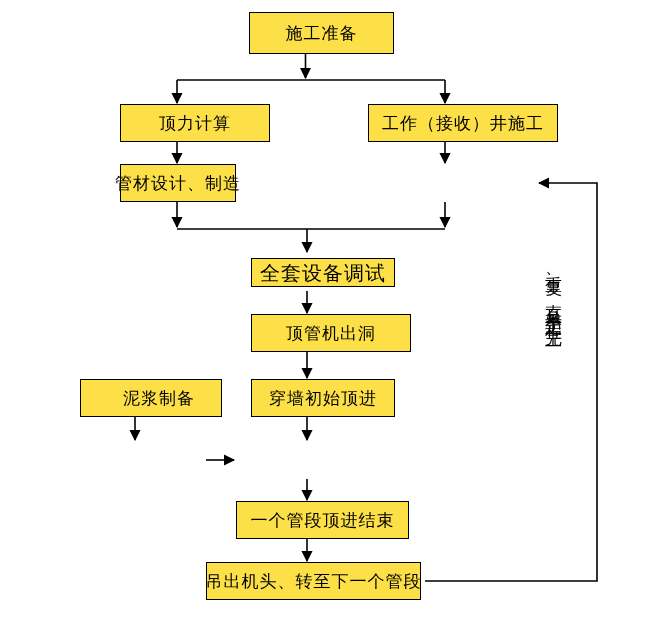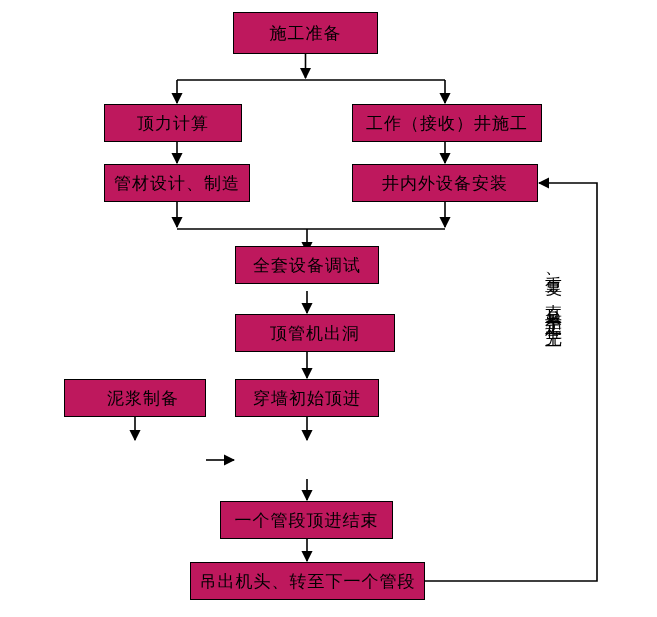--- a/index.html
+++ b/index.html
@@ -20,28 +20,29 @@
     left: 0;
     top: 0;
     width: 657px;
     height: 617px;
     pointer-events: none;
   }
   .node {
     position: absolute;
     box-sizing: border-box;
     border: 1px solid #000000;
-    background: #be185d;
+    background: #fde047;
     display: flex;
     align-items: center;
     justify-content: center;
     color: #000000;
     letter-spacing: 1px;
     white-space: nowrap;
     z-index: 2;
+    margin-left: 16px;
   }
   .node-label {
     display: block;
     line-height: 1;
   }
   .vlabel {
     position: absolute;
     color: #000000;
     writing-mode: vertical-rl;
     text-orientation: upright;
@@ -88,37 +89,34 @@
       <path d="M 206 460 L 234 460" marker-end="url(#arrow)"></path>
 
       <path d="M 425 581 L 597 581 L 597 183 L 539 183" marker-end="url(#arrow)"></path>
     </g>
   </svg>
 
   <div class="node" style="left:233px; top:12px; width:145px; height:42px; font-size:17px;">
     <span class="node-label">施工准备</span>
   </div>
 
-  <div class="node" style="left:104px; top:104px; width:138px; height:38px; font-size:17px;">
+  <div class="node" style="left:104px; top:104px; width:150px; height:38px; font-size:17px;">
     <span class="node-label">顶力计算</span>
   </div>
 
   <div class="node" style="left:352px; top:104px; width:190px; height:38px; font-size:17px;">
     <span class="node-label">工作（接收）井施工</span>
   </div>
 
-  <div class="node" style="left:104px; top:164px; width:146px; height:38px; font-size:17px;">
+  <div class="node" style="left:104px; top:164px; width:116px; height:38px; font-size:17px;">
     <span class="node-label">管材设计、制造</span>
   </div>
 
-  <div class="node" style="left:352px; top:164px; width:186px; height:38px; font-size:17px;">
-    <span class="node-label">井内外设备安装</span>
-  </div>
 
-  <div class="node" style="left:235px; top:246px; width:144px; height:38px; font-size:17px;">
+  <div class="node" style="left:235px; top:258px; width:144px; height:29px; font-size:20px;">
     <span class="node-label">全套设备调试</span>
   </div>
 
   <div class="node" style="left:235px; top:314px; width:160px; height:38px; font-size:17px;">
     <span class="node-label">顶管机出洞</span>
   </div>
 
   <div class="node" style="left:64px; top:379px; width:142px; height:38px; font-size:17px;padding-left:16px;">
     <span class="node-label">泥浆制备</span>
   </div>
@@ -126,19 +124,19 @@
   <div class="node" style="left:235px; top:379px; width:144px; height:38px; font-size:17px;">
     <span class="node-label">穿墙初始顶进</span>
   </div>
 
 
 
   <div class="node" style="left:220px; top:501px; width:173px; height:38px; font-size:17px;">
     <span class="node-label">一个管段顶进结束</span>
   </div>
 
-  <div class="node" style="left:190px; top:562px; width:235px; height:38px; font-size:17px;">
+  <div class="node" style="left:190px; top:562px; width:215px; height:38px; font-size:17px;">
     <span class="node-label">吊出机头、转至下一个管段</span>
   </div>
 
   <div class="vlabel" style="left:545px; top:262px; font-size:17px;">重复、直至整个工程完工</div>
 
 </div>
 
 </body></html>

